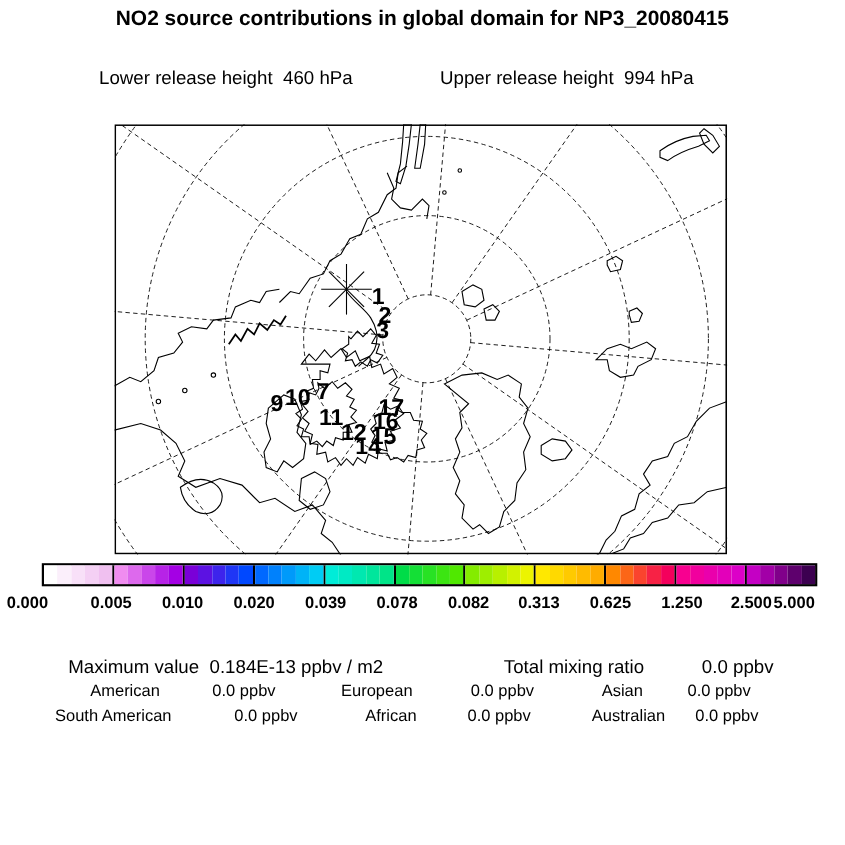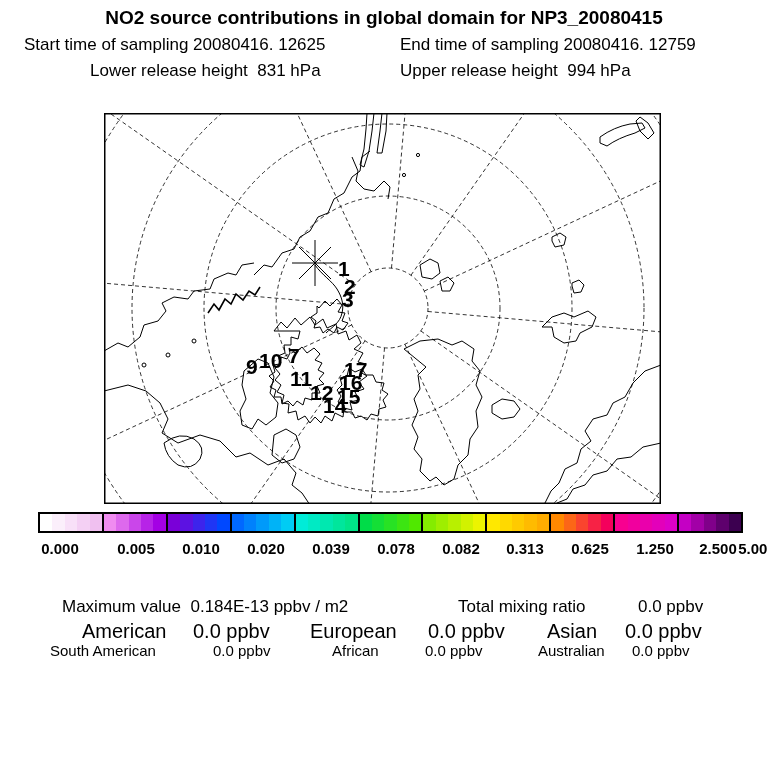--- a/index.html
+++ b/index.html
@@ -9,35 +9,33 @@
   .title{font-size:19px;font-weight:bold;width:768px;text-align:center;top:7px;left:0;}
   .h2{font-size:17px;top:35px;}
   .h3{font-size:17px;top:61px;}
   .h4{font-size:17px;top:87px;width:768px;text-align:center;left:0;}
   #mapwrap{position:absolute;left:104px;top:113px;width:557px;height:391px;}
   #cbar{position:absolute;left:38px;top:512px;width:705px;height:21px;display:flex;
         border:2px solid #000;box-sizing:border-box;}
   .cbseg{display:flex;flex:1 1 0;border-right:2px solid #000;}
   .cbseg:last-child{border-right:none;}
   .cbcell{flex:1 1 0;}
-  .cbtick{position:absolute;top:540px;transform:translateX(-50%);font-size:15px;font-weight:bold;margin-left:35px;}
+  .cbtick{position:absolute;top:540px;transform:translateX(-50%);font-size:15px;font-weight:bold;}
   .cbunit{font-size:17px;top:564px;width:768px;text-align:center;left:0;}
   .statA{font-size:17px;top:597px;}
-  .statB{font-size:20px;top:620px;}
+  .statB{font-size:15px;top:620px;}
   .statC{font-size:15px;top:642px;}
 </style>
 </head>
 <body>
 
 <div id="page">
 
   <div class="abs title">NO2 source contributions in global domain for NP3_20080415</div>
-  <div class="abs h2" style="left:24px">Start time of sampling 20080416. 12625</div>
-  <div class="abs h2" style="left:400px">End time of sampling 20080416. 12759</div>
-  <div class="abs h3" style="left:90px">Lower release height  831 hPa</div>
+  <div class="abs h3" style="left:90px">Lower release height  460 hPa</div>
   <div class="abs h3" style="left:400px">Upper release height  994 hPa</div>
 
   <div id="mapwrap">
   <svg width="557" height="391" viewBox="0 0 557 391">
     <defs>
           <clipPath id="frame">
             <rect x="0" y="0" width="557" height="391"></rect>
           </clipPath>
         </defs>
     <g clip-path="url(#frame)">

